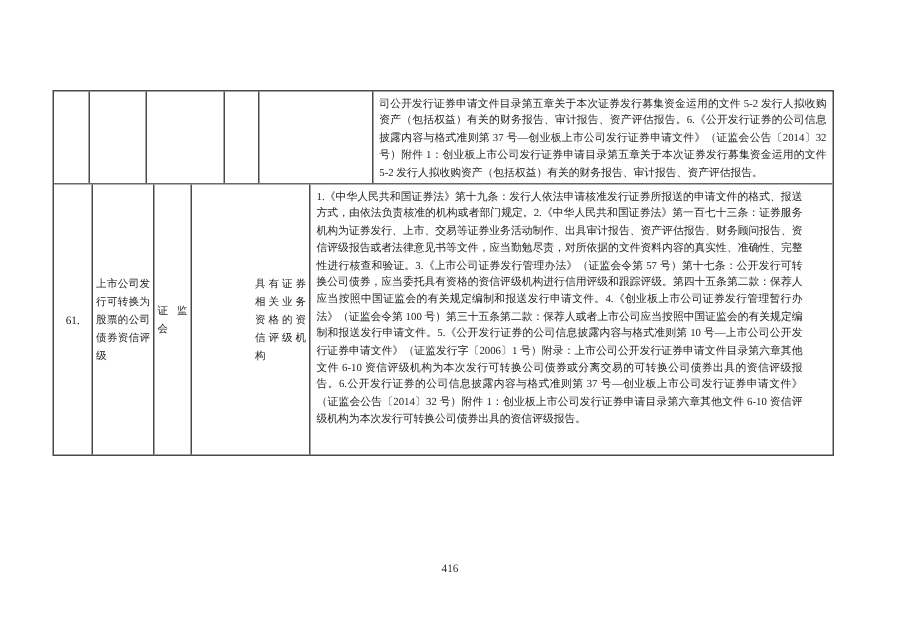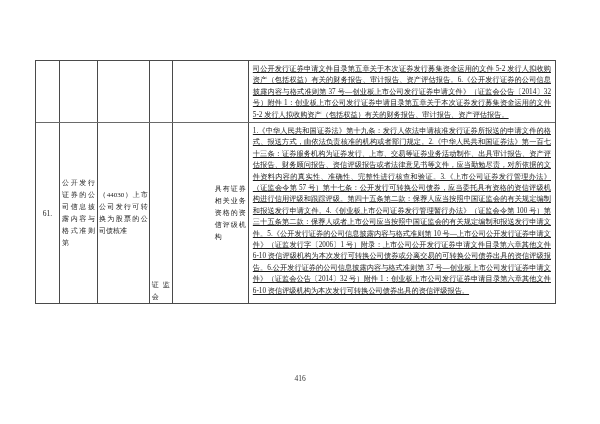--- a/index.html
+++ b/index.html
@@ -24,25 +24,25 @@
   .t-row { display: flex; width: 100%; }
   .t-row.cont { height: 62px; border-bottom: 1px solid #6a6a6a; }
   .t-row.main { height: 180px; }
   .cell {
     border-right: 1px solid #4a4a4a;
     display: flex;
     align-items: center;
     justify-content: center;
     overflow: hidden;
   }
-  .cell:last-child { border-right: none; text-decoration: underline; }
+  .cell:last-child { border-right: none; }
   .c1 { width: 26px; }
   .c2 { width: 41px; }
   .c3 { width: 56px; }
-  .c4 { width: 25px; align-items: flex-end; }
+  .c4 { width: 25px; }
   .c5 { width: 39px; margin-left: 40px; }
   .c6 { width: 332px; align-items: flex-start; justify-content: flex-start; }
   .seq-text {
     font-size: 7.5px;
     color: #222;
   }
   .just {
     width: 100%;
     padding: 0 2px;
     font-size: 7px;
@@ -86,24 +86,21 @@
       <div class="cell c6">
         <div class="basis-text">司公开发行证券申请文件目录第五章关于本次证券发行募集资金运用的文件 5-2 发行人拟收购资产（包括权益）有关的财务报告、审计报告、资产评估报告。6.《公开发行证券的公司信息披露内容与格式准则第 37 号—创业板上市公司发行证券申请文件》（证监会公告〔2014〕32 号）附件 1：创业板上市公司发行证券申请目录第五章关于本次证券发行募集资金运用的文件 5-2 发行人拟收购资产（包括权益）有关的财务报告、审计报告、资产评估报告。</div>
       </div>
     </div>
 
     <div class="t-row main">
       <div class="cell c1">
         <div class="seq-text">61.</div>
       </div>
       <div class="cell c2">
-        <div class="just">公开发行证券的公司信息披露内容与格式准则第</div>
-      </div>
-      <div class="cell c3">
-        <div class="just">（44030）上市公司发行可转换为股票的公司债核准</div>
+        <div class="just">上市公司发行可转换为股票的公司债券资信评级</div>
       </div>
       <div class="cell c4">
         <div class="just">证监会</div>
       </div>
       <div class="cell c5">
         <div class="just">具有证券相关业务资格的资信评级机构</div>
       </div>
       <div class="cell c6">
         <div class="basis-text">1.《中华人民共和国证券法》第十九条：发行人依法申请核准发行证券所报送的申请文件的格式、报送方式，由依法负责核准的机构或者部门规定。2.《中华人民共和国证券法》第一百七十三条：证券服务机构为证券发行、上市、交易等证券业务活动制作、出具审计报告、资产评估报告、财务顾问报告、资信评级报告或者法律意见书等文件，应当勤勉尽责，对所依据的文件资料内容的真实性、准确性、完整性进行核查和验证。3.《上市公司证券发行管理办法》（证监会令第 57 号）第十七条：公开发行可转换公司债券，应当委托具有资格的资信评级机构进行信用评级和跟踪评级。第四十五条第二款：保荐人应当按照中国证监会的有关规定编制和报送发行申请文件。4.《创业板上市公司证券发行管理暂行办法》（证监会令第 100 号）第三十五条第二款：保荐人或者上市公司应当按照中国证监会的有关规定编制和报送发行申请文件。5.《公开发行证券的公司信息披露内容与格式准则第 10 号—上市公司公开发行证券申请文件》（证监发行字〔2006〕1 号）附录：上市公司公开发行证券申请文件目录第六章其他文件 6-10 资信评级机构为本次发行可转换公司债券或分离交易的可转换公司债券出具的资信评级报告。6.公开发行证券的公司信息披露内容与格式准则第 37 号—创业板上市公司发行证券申请文件》（证监会公告〔2014〕32 号）附件 1：创业板上市公司发行证券申请目录第六章其他文件 6-10 资信评级机构为本次发行可转换公司债券出具的资信评级报告。</div>
       </div>

